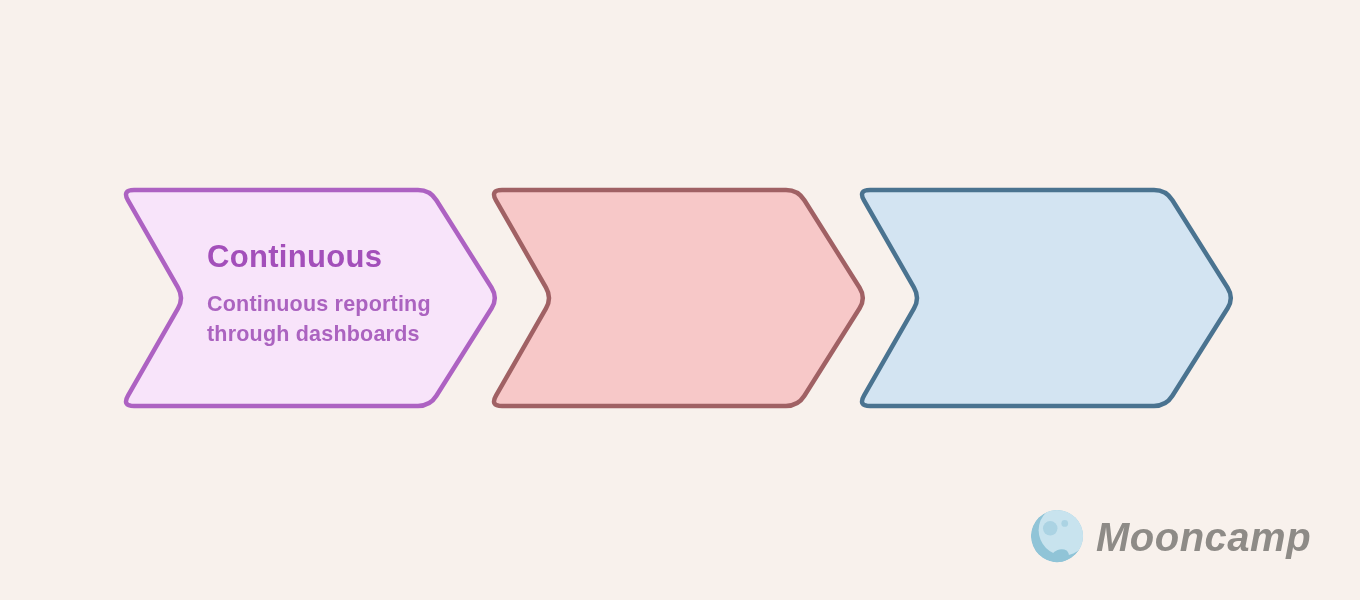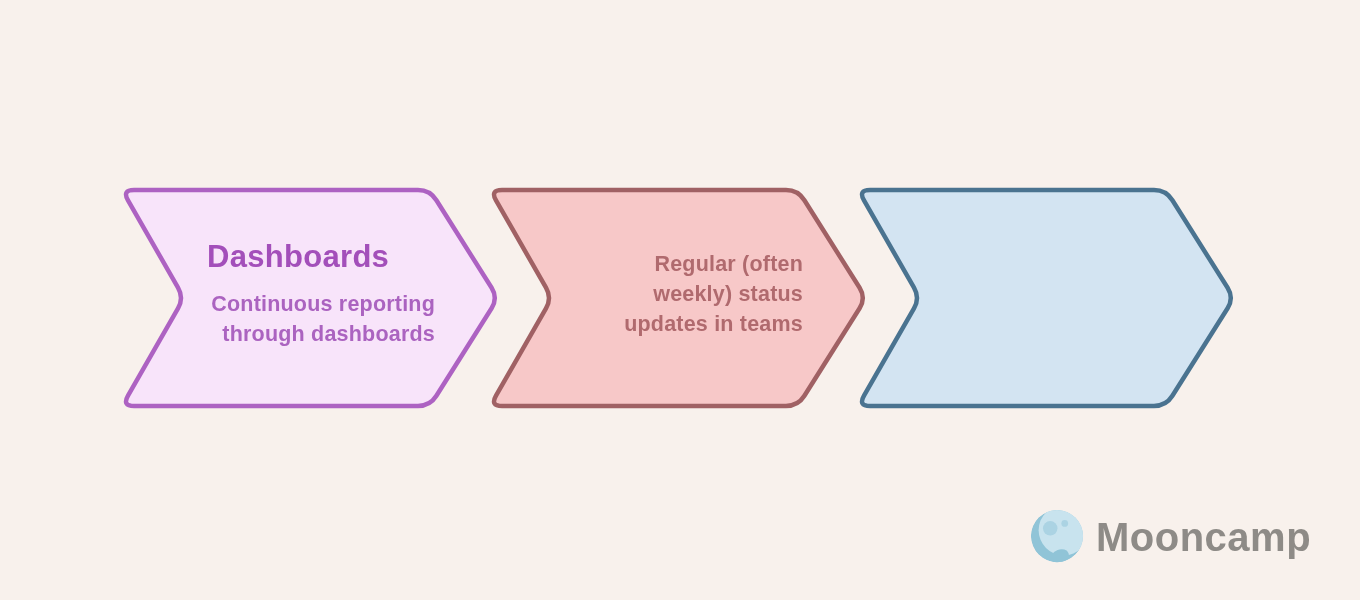--- a/index.html
+++ b/index.html
@@ -51,21 +51,20 @@
     letter-spacing: 0.3px;
     color: var(--title-color);
   }
   .step-desc {
     margin-top: 12px;
     font-size: 21.5px;
     font-weight: 700;
     line-height: 30px;
     letter-spacing: 0.2px;
     color: var(--text-color);
-    text-align: right;
   }
   .logo {
     position: absolute;
     left: 1028px;
     top: 506px;
     height: 62px;
     display: flex;
     align-items: center;
     gap: 10px;
   }
@@ -74,43 +73,43 @@
     height: 60px;
     flex: 0 0 auto;
   }
   .logo .logo-text {
     font-size: 40px;
     font-weight: 700;
     letter-spacing: 0.5px;
     color: var(--logo-color, #8e8b87);
     line-height: 60px;
     white-space: nowrap;
+    font-style: italic;
   }
 </style>
 </head>
 <body>
 
 <div class="canvas" style="--bg: #f8f1ec;">
 
   <div class="chevron chevron-1" style="--fill: #f8e4fa; --border: #ad62c2; --title-color: #a34fba; --text-color: #ab63c0;">
     <svg class="shape" viewBox="0 0 382 222" aria-hidden="true">
       <path d="M 15 3 L 299 3 Q 311 3 317.4 13.2 L 372.6 100.8 Q 379 111 372.6 121.2 L 317.4 208.8 Q 311 219 299 219 L 15 219 Q 3 219 9 208.6 L 59 121.4 Q 65 111 59 100.6 L 9 13.4 Q 3 3 15 3 Z"></path>
     </svg>
     <div class="step-text">
-      <div class="step-title">Dashboards</div>
+      <div class="step-title">Continuous</div>
       <div class="step-desc">Continuous reporting through dashboards</div>
     </div>
   </div>
 
   <div class="chevron chevron-2" style="--fill: #f7c8c8; --border: #a06164; --title-color: #b06468; --text-color: #b06a6e;">
     <svg class="shape" viewBox="0 0 382 222" aria-hidden="true">
       <path d="M 15 3 L 299 3 Q 311 3 317.4 13.2 L 372.6 100.8 Q 379 111 372.6 121.2 L 317.4 208.8 Q 311 219 299 219 L 15 219 Q 3 219 9 208.6 L 59 121.4 Q 65 111 59 100.6 L 9 13.4 Q 3 3 15 3 Z"></path>
     </svg>
     <div class="step-text">
-      <div class="step-desc">Regular (often weekly) status updates in teams</div>
     </div>
   </div>
 
   <div class="chevron chevron-3" style="--fill: #d3e4f2; --border: #4a7390; --title-color: #3e7095; --text-color: #47749c;">
     <svg class="shape" viewBox="0 0 382 222" aria-hidden="true">
       <path d="M 15 3 L 299 3 Q 311 3 317.4 13.2 L 372.6 100.8 Q 379 111 372.6 121.2 L 317.4 208.8 Q 311 219 299 219 L 15 219 Q 3 219 9 208.6 L 59 121.4 Q 65 111 59 100.6 L 9 13.4 Q 3 3 15 3 Z"></path>
     </svg>
   </div>
 
   <div class="logo" style="--logo-color: #8e8b87;">

